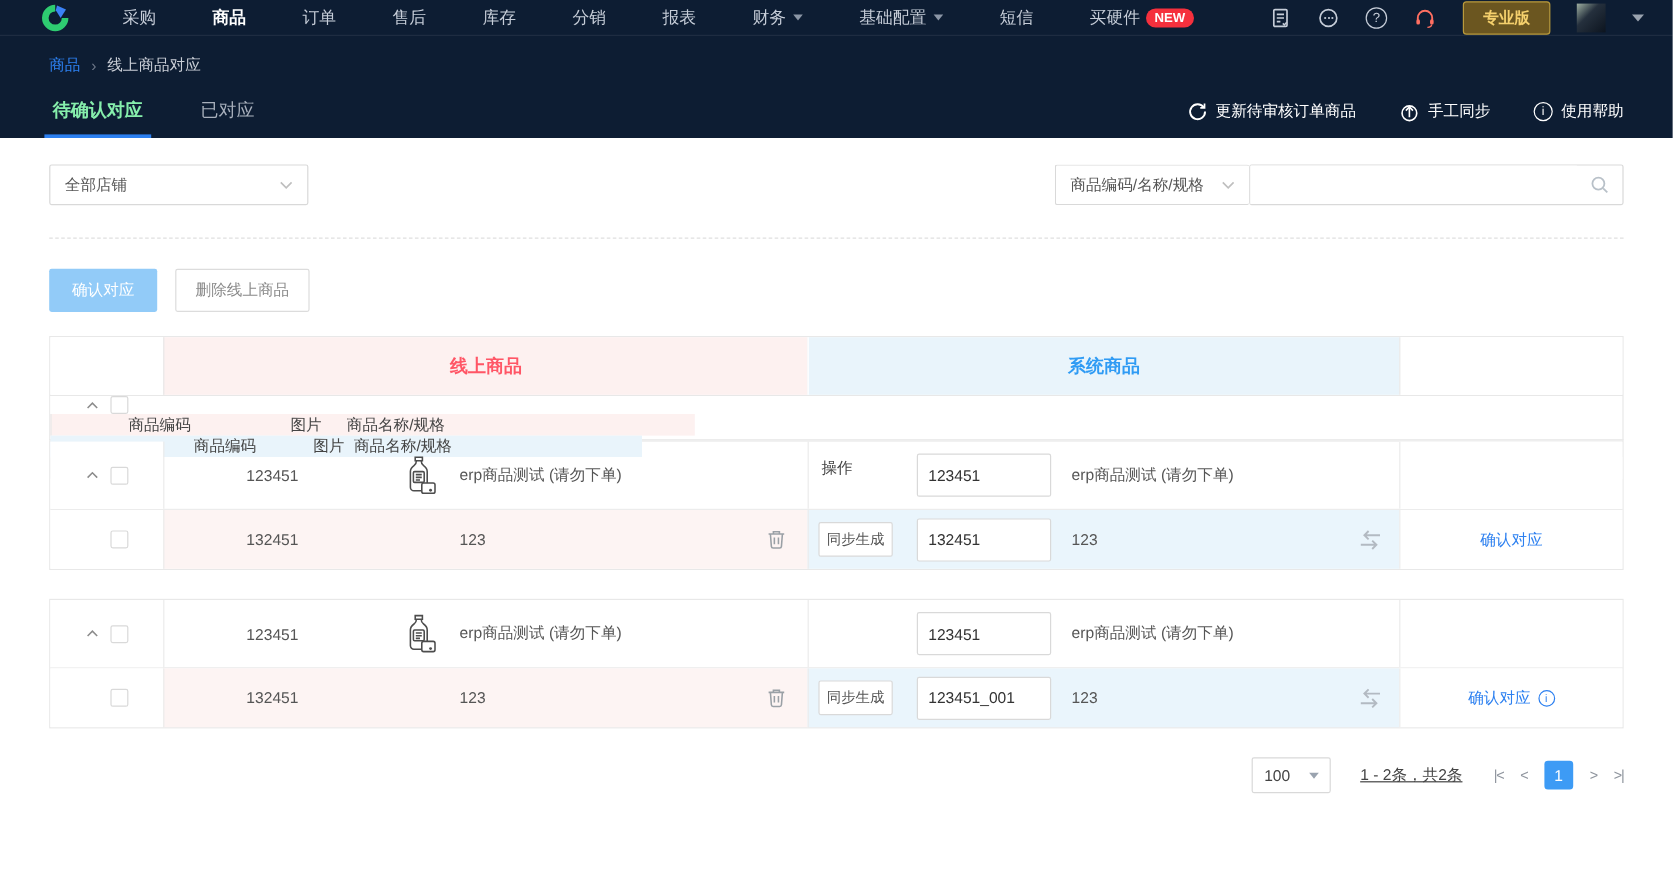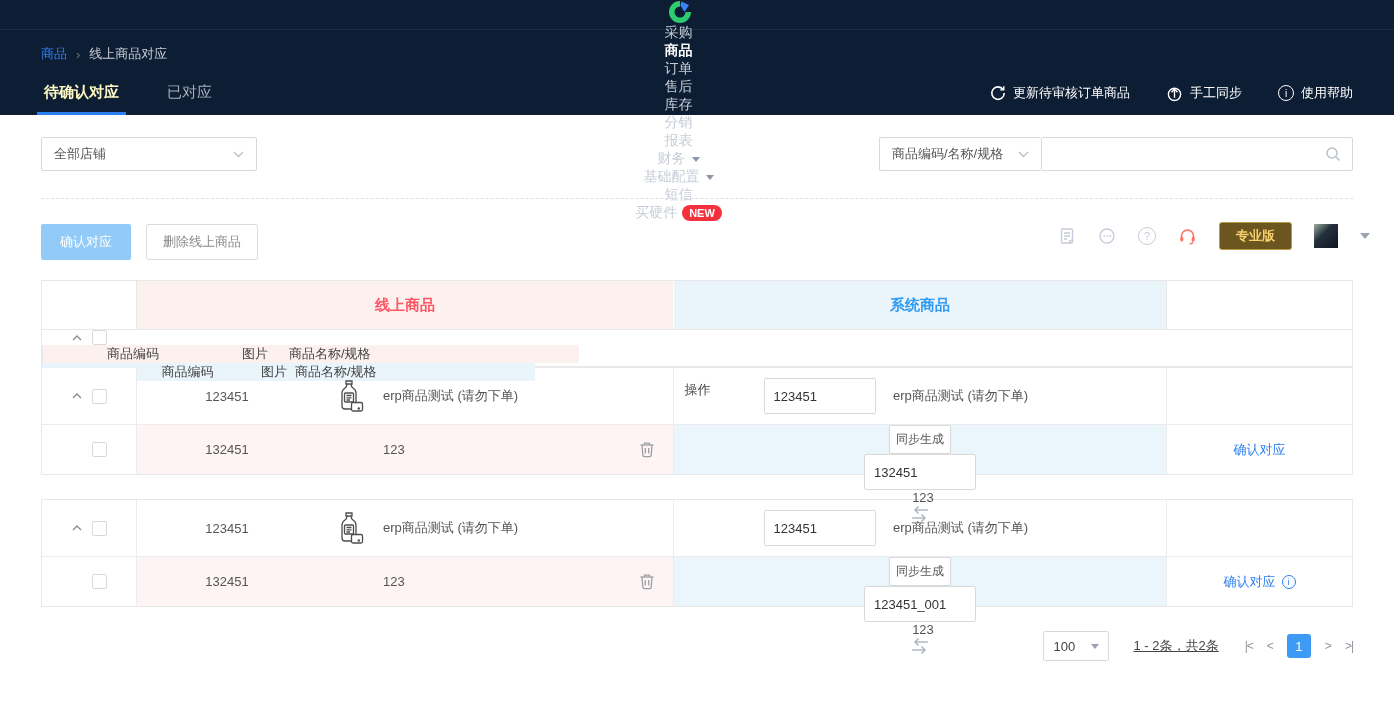--- a/index.html
+++ b/index.html
@@ -2,21 +2,21 @@
 <html><head>
 <meta charset="utf-8">
 <style>
   * { margin:0; padding:0; box-sizing:border-box; }
   html,body { width:1394px; height:724px; overflow:hidden; background:#fff;
     font-family:"Liberation Sans","DejaVu Sans",sans-serif; color:#333; }
 
   
   .hdr { background:#0d1d33; color:#c6cdd8; }
   .topbar { display:flex; align-items:center; height:30px; padding:0 24px 0 34px;
-    border-bottom:1px solid rgba(255,255,255,.07); font-size:14px;flex-direction:column; }
+    border-bottom:1px solid rgba(255,255,255,.07); font-size:14px; }
   .logo { width:24px; height:24px; margin-right:44px; flex:0 0 auto; }
   .nav-item { margin-right:47px; cursor:pointer; white-space:nowrap; display:flex; align-items:center; }
   .nav-item.active { color:#fff; font-weight:bold; }
   .caret-down { width:0; height:0; border-left:4px solid transparent; border-right:4px solid transparent;
     border-top:5px solid #8b96a6; margin-left:6px; display:inline-block; }
   .badge-new { background:#f5303d; color:#fff; font-size:11px; font-weight:bold;
     border-radius:9px; padding:2px 7px; margin-left:5px; }
   .top-right { margin-left:auto; display:flex; align-items:center; gap:22px; }
   .circ-ic { width:18px; height:18px; border-radius:50%; border:1.5px solid #c6cdd8;
     display:flex; align-items:center; justify-content:center; font-size:11px; color:#c6cdd8; }
@@ -26,21 +26,21 @@
   .caret-user { width:0; height:0; border-left:5px solid transparent; border-right:5px solid transparent;
     border-top:6px solid #9aa3af; }
 
   .crumbs { padding:15px 0 4px 41px; font-size:13px; display:flex; gap:9px; align-items:center; }
   .crumb-link { color:#2d80f0; cursor:pointer; }
   .crumb-sep { color:#6d7889; }
   .crumb-cur { color:#c9ced6; }
 
   .tabsrow { display:flex; align-items:flex-end; padding:0 41px; height:48px; }
   .tab { font-size:15px; color:#a8b0bc; padding:0 3px 13px; margin-right:42px; position:relative; cursor:pointer; }
-  .tab.active { color:#fef9c3; font-weight:bold; }
+  .tab.active { color:#86efac; font-weight:bold; }
   .tab.active::after { content:""; position:absolute; left:-4px; right:-4px; bottom:0; height:3px; background:#2b7ff0; }
   .hdr-links { margin-left:auto; display:flex; gap:36px; padding-bottom:13px; font-size:13px; color:#fff; }
   .hdr-link { display:flex; align-items:center; gap:7px; cursor:pointer; white-space:nowrap; }
 
   
   .filters { display:flex; align-items:center; margin:22px 41px 0; }
   .sel { border:1px solid #d9d9d9; border-radius:2px; height:34px; display:flex; align-items:center;
     justify-content:space-between; padding:0 12px; font-size:13px; color:#555; cursor:pointer; background:#fff; }
   .sel-shop { width:216px; }
   .seg { display:flex; margin-left:22px; }
@@ -63,21 +63,21 @@
   
   .tbl { margin:20px 41px 0; font-size:13px; }
   .trow { display:flex; }
   .col-sel { width:94px; display:flex; align-items:center; justify-content:center; gap:10px; background:#fff; }
   .sec-on { width:537px; display:flex; align-items:center; }
   .sec-sys { width:493px; display:flex; align-items:center; }
   .col-op { flex:1; display:flex; align-items:center; justify-content:center; background:#fff; }
   .on-bg { background:#fdf1f0; }
   .sys-bg { background:#e9f4fb; }
   .on-bg-lite { background:#fdf4f3; }
-  .sys-bg-lite { background:#eaf5fc;flex-direction:column; }
+  .sys-bg-lite { background:#eaf5fc; }
 
   .thead-group { height:50px; border:1px solid #e8e8e8; }
   .thead-group .sec-on, .thead-group .sec-sys { justify-content:center; font-size:15px; font-weight:bold; height:100%; }
   .thead-group .sec-on { color:#ff5666; border-left:1px solid #e8e8e8; }
   .thead-group .sec-sys { color:#2f9bf4; border-left:1px solid #fff; }
   .thead-group .col-op { border-left:1px solid #e8e8e8; height:100%; }
 
   .thead-cols { height:37px; border:1px solid #e8e8e8; border-top:none; color:#444;flex-direction:column; }
   .thead-cols .sec-on, .thead-cols .sec-sys { height:100%; }
   .thead-cols .sec-on { border-left:1px solid #e8e8e8; }

